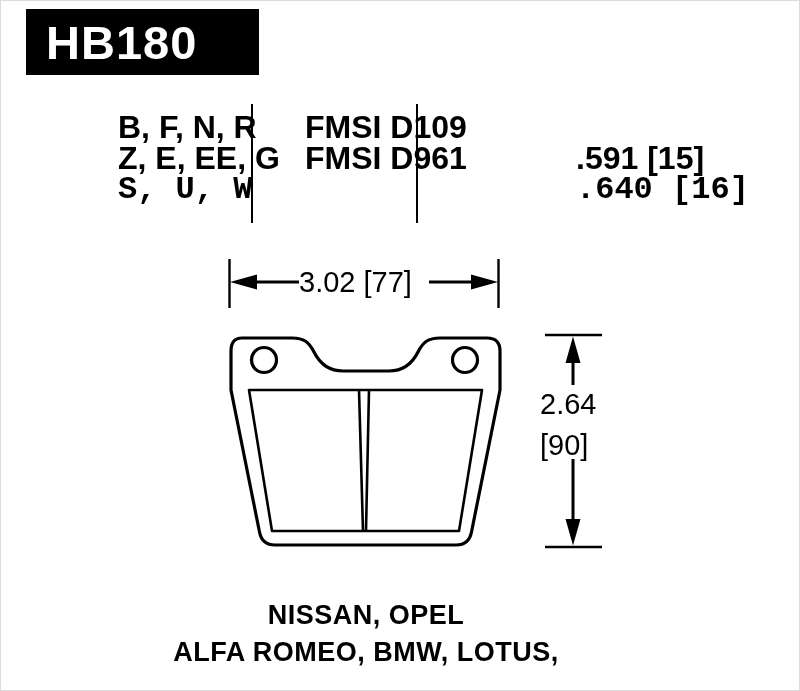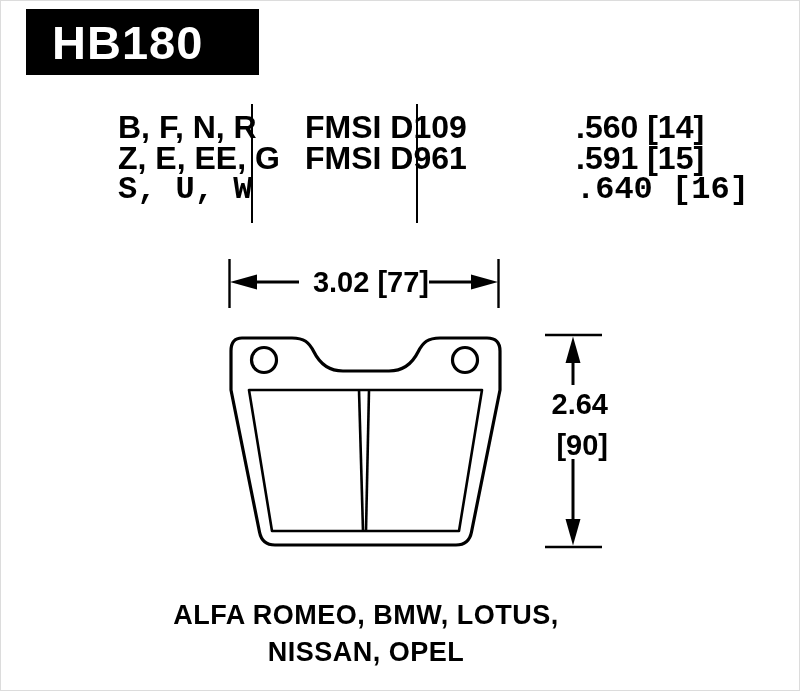--- a/index.html
+++ b/index.html
@@ -7,32 +7,32 @@
   .page {
     position:relative; width:800px; height:691px; background:#ffffff;
     border:1px solid #dcdcdc; overflow:hidden;
     font-family:"Liberation Sans", sans-serif; color:#000;
   }
   .part-badge {
     position:absolute; left:25px; top:8px; width:233px; height:66px;
     background:#000; color:#fff; display:flex; align-items:center;
   }
   .part-badge .code {
-    font-size:47px; font-weight:900; letter-spacing:1px; padding-left:26px;
+    font-size:47px; font-weight:900; letter-spacing:1px; padding-left:20px;
     line-height:1;
   }
   .tdiv { position:absolute; top:103px; height:119px; width:2px; background:#000; }
   .tdiv1 { left:250px; }
   .tdiv2 { left:415px; }
   .trow { position:absolute; left:0; width:100%; height:31px; font-size:32px; font-weight:700; white-space:nowrap; }
   .trow .c1 { position:absolute; left:117px; }
   .trow .c2 { position:absolute; left:264px;margin-left:40px; }
   .trow .c3 { position:absolute; left:575px; }
   .r1 { top:108px; } .r2 { top:139px; } .r3 { top:170px;font-family:Liberation Mono, monospace; }
-  .dim { position:absolute; font-weight:700; text-align:right; white-space:nowrap; }
+  .dim { position:absolute; font-weight:400; text-align:left; white-space:nowrap; }
   .dim-width  { left:298px; top:265px; width:130px; font-size:29px; }
   .dim-h-in   { left:539px; top:387px; width:68px;  font-size:29px; }
   .dim-h-mm   { left:539px; top:428px; width:68px;  font-size:29px; }
   .apps {
     position:absolute; left:63px; top:596px; width:604px;
     text-align:center; font-size:27px; font-weight:600; line-height:37px;
     letter-spacing:0.5px;
   }
   svg.linework { position:absolute; left:0; top:0; }
 </style>
@@ -45,21 +45,20 @@
     <span class="code">HB180</span>
   </div>
 
   <div>
     <div class="tdiv tdiv1"></div>
     <div class="tdiv tdiv2"></div>
 
     <div class="trow r1">
       <span class="c1">B, F, N, R</span>
       <span class="c2">FMSI D109</span>
-      <span class="c3">.560 [14]</span>
     </div>
     <div class="trow r2">
       <span class="c1">Z, E, EE, G</span>
       <span class="c2">FMSI D961</span>
       <span class="c3">.591 [15]</span>
     </div>
     <div class="trow r3">
       <span class="c1">S, U, W</span>
       <span class="c2"></span>
       <span class="c3">.640 [16]</span>
@@ -101,17 +100,17 @@
       <polygon points="572,335.5 564.5,362 579.5,362"></polygon>
       <polygon points="572,544.5 564.5,518 579.5,518"></polygon>
     </g>
   </svg>
 
   <div class="dim dim-width">3.02 [77]</div>
   <div class="dim dim-h-in">2.64</div>
   <div class="dim dim-h-mm">[90]</div>
 
   <div class="apps">
+    <div>NISSAN, OPEL</div>
     <div>ALFA ROMEO, BMW, LOTUS,</div>
-    <div>NISSAN, OPEL</div>
   </div>
 
 </div>
 
 </body></html>

